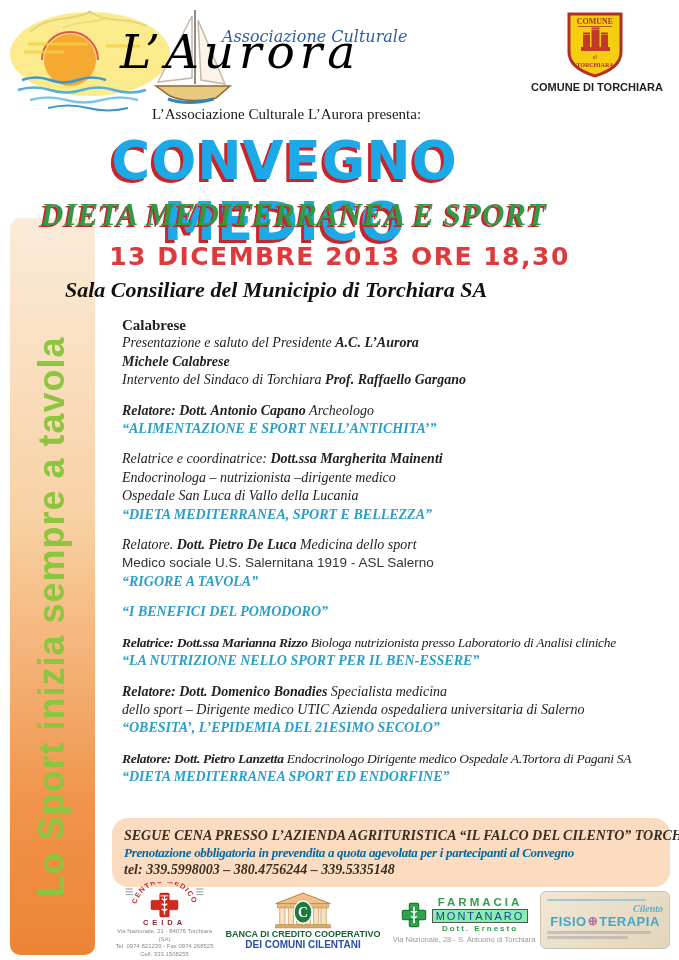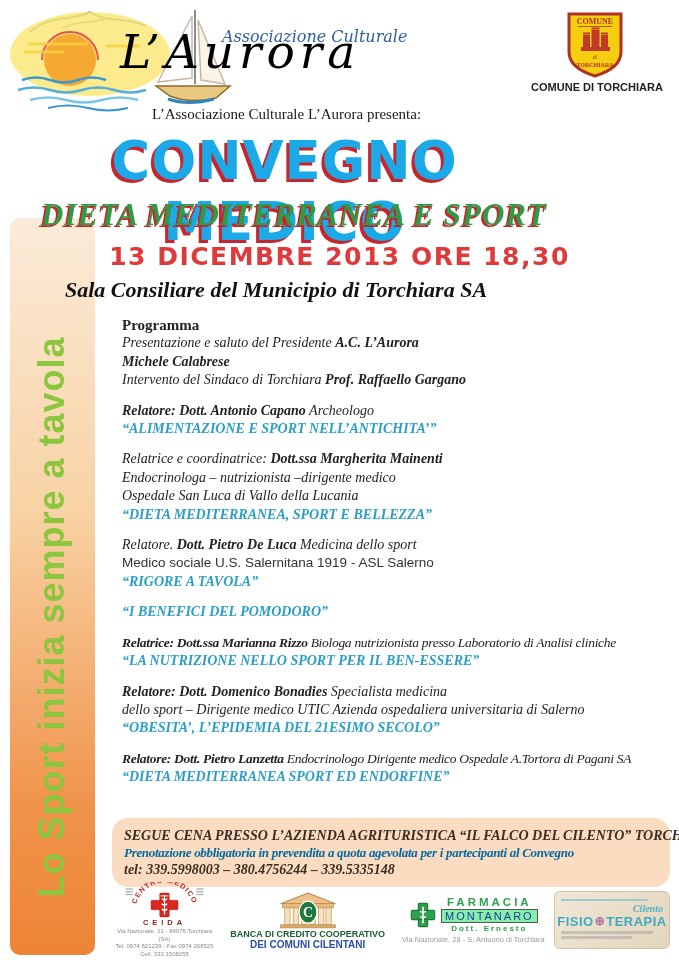--- a/index.html
+++ b/index.html
@@ -69,21 +69,21 @@
   .farma-top{display:flex;align-items:center;gap:4px;}
   .farma-col{display:flex;flex-direction:column;align-items:center;}
   .farma-label{font-family:"Liberation Sans",sans-serif;font-weight:bold;font-size:11.5px;
                letter-spacing:3px;color:#2FA14C;}
   .farma-name{font-family:"Liberation Sans",sans-serif;font-weight:normal;font-size:11px;
               letter-spacing:2px;color:#1F3D99;border:1.5px solid #555;background:#86efac;
               padding:0 3px;margin:1px 0;}
   .farma-owner{font-family:"Liberation Sans",sans-serif;font-weight:bold;font-size:8px;
                letter-spacing:2px;color:#2FA14C;}
   .farma-addr{font-family:"Liberation Sans",sans-serif;font-size:7.5px;color:#999;margin-top:2px;}
-  .fisio-card{width:116px;height:58px;border-radius:6px;border:1px solid #cfc4ad;
+  .fisio-card{width:130px;height:58px;border-radius:6px;border:1px solid #cfc4ad;
               background:linear-gradient(135deg,#F0E7D6,#E3D5BC);padding:4px 6px;box-sizing:border-box;}
   .fisio-region{font-style:italic;font-weight:bold;font-size:10px;color:#4FB3C9;text-align:right;
                 font-family:"Liberation Serif",serif;line-height:10px;}
   .fisio-main{display:flex;align-items:center;justify-content:center;gap:1px;
               font-family:"Liberation Sans",sans-serif;font-weight:bold;font-size:13px;
               color:#3FA9C4;letter-spacing:0.5px;line-height:15px;}
   .fisio-flower{color:#B06FA0;font-size:12px;}
   .ph-bar{display:block;height:2.5px;background:#9a9a9a;opacity:.45;border-radius:1px;margin:2.5px 0;}
   .ph-bar.cyan{background:#7fbfce;opacity:.7;}
 </style>
@@ -142,21 +142,21 @@
 
   <div class="main-title">CONVEGNO MEDICO</div>
   <div class="sub-title">DIETA MEDITERRANEA  E SPORT</div>
   <div class="date-line">13 DICEMBRE 2013 ORE 18,30</div>
   <div class="venue-line">Sala Consiliare del Municipio di Torchiara SA</div>
 
   <div class="side-strip"></div>
   <div class="side-slogan">Lo Sport inizia sempre a tavola</div>
 
   <section class="program">
-    <div class="p-heading">Programma</div>
+    <div class="p-heading">Calabrese</div>
 
     <div class="pline">
       <span>Presentazione e saluto del Presidente </span><b>A.C. L’Aurora</b><span></span>
     </div>
     <div class="pline">
       <b>Michele Calabrese</b>
     </div>
     <div class="pline">
       <span>Intervento del Sindaco di Torchiara </span><b>Prof. Raffaello Gargano</b>
     </div>

